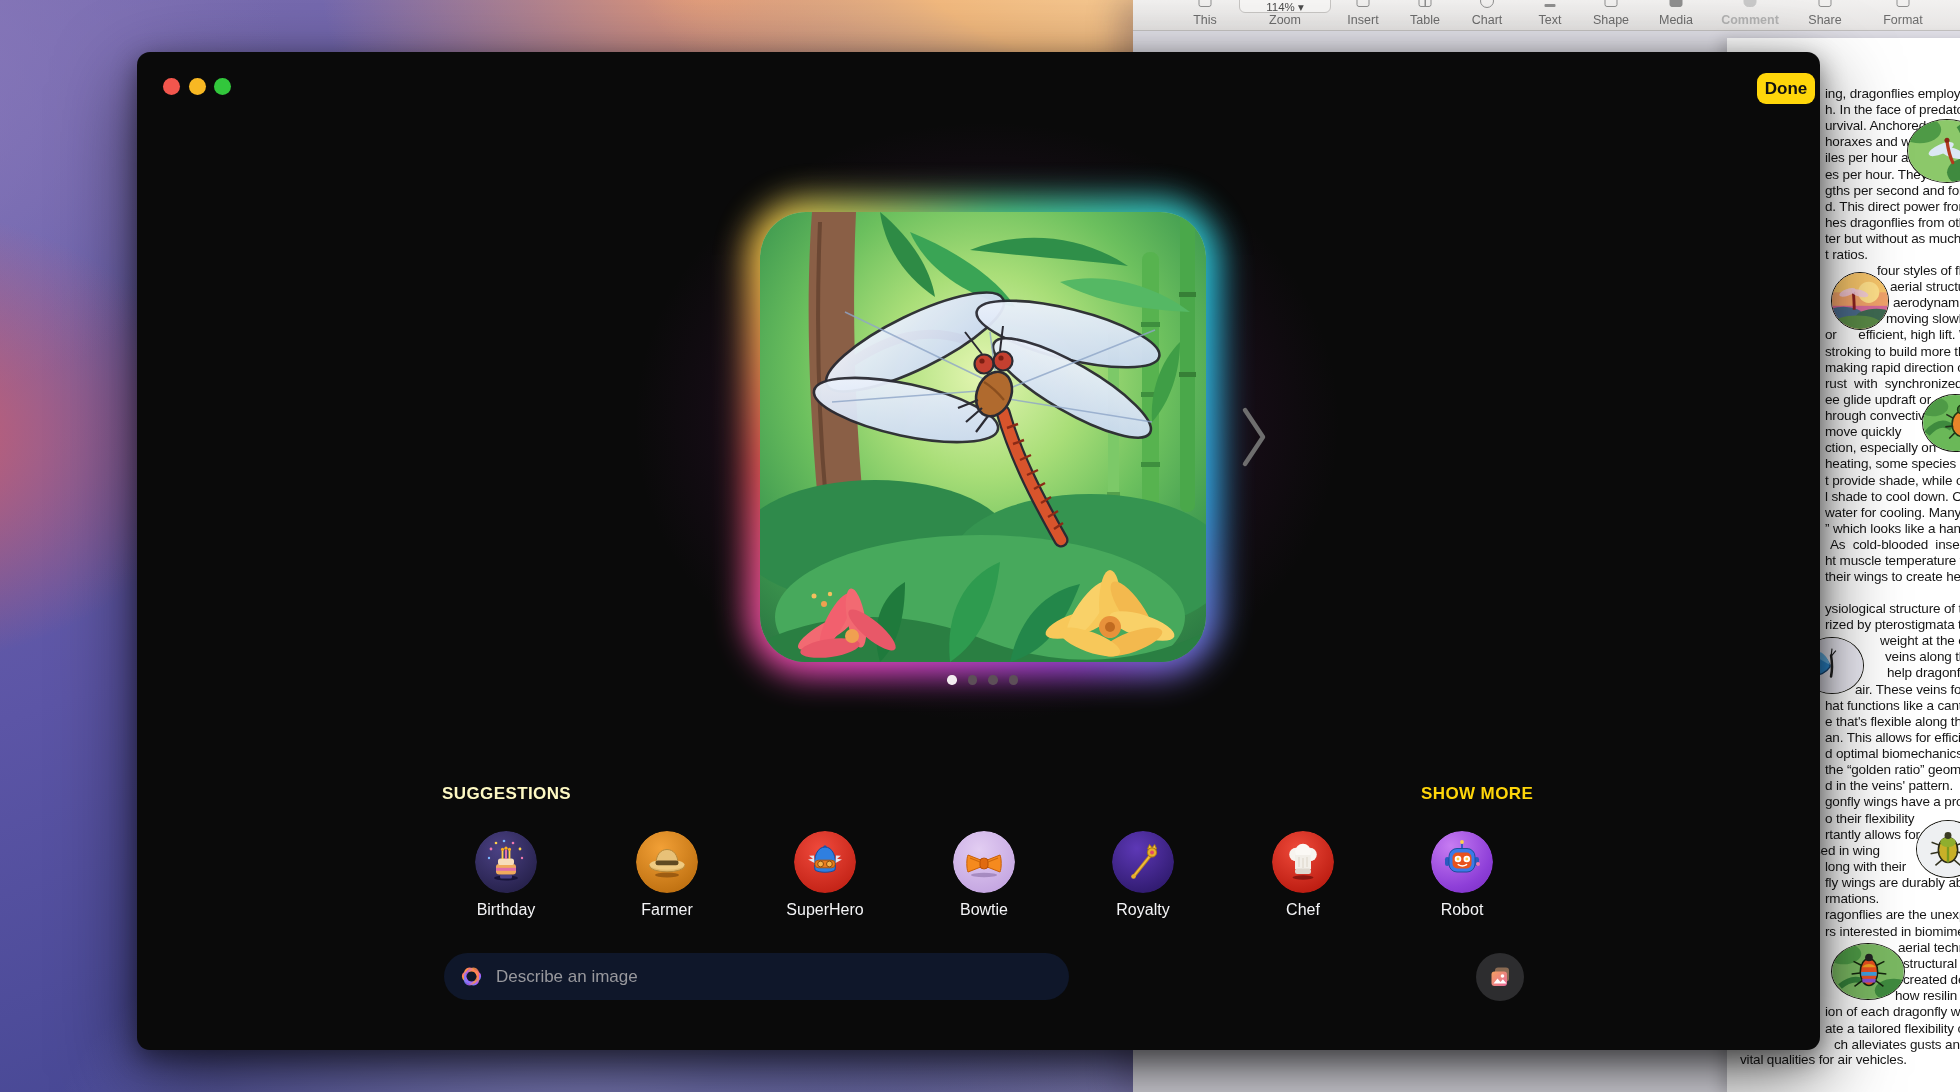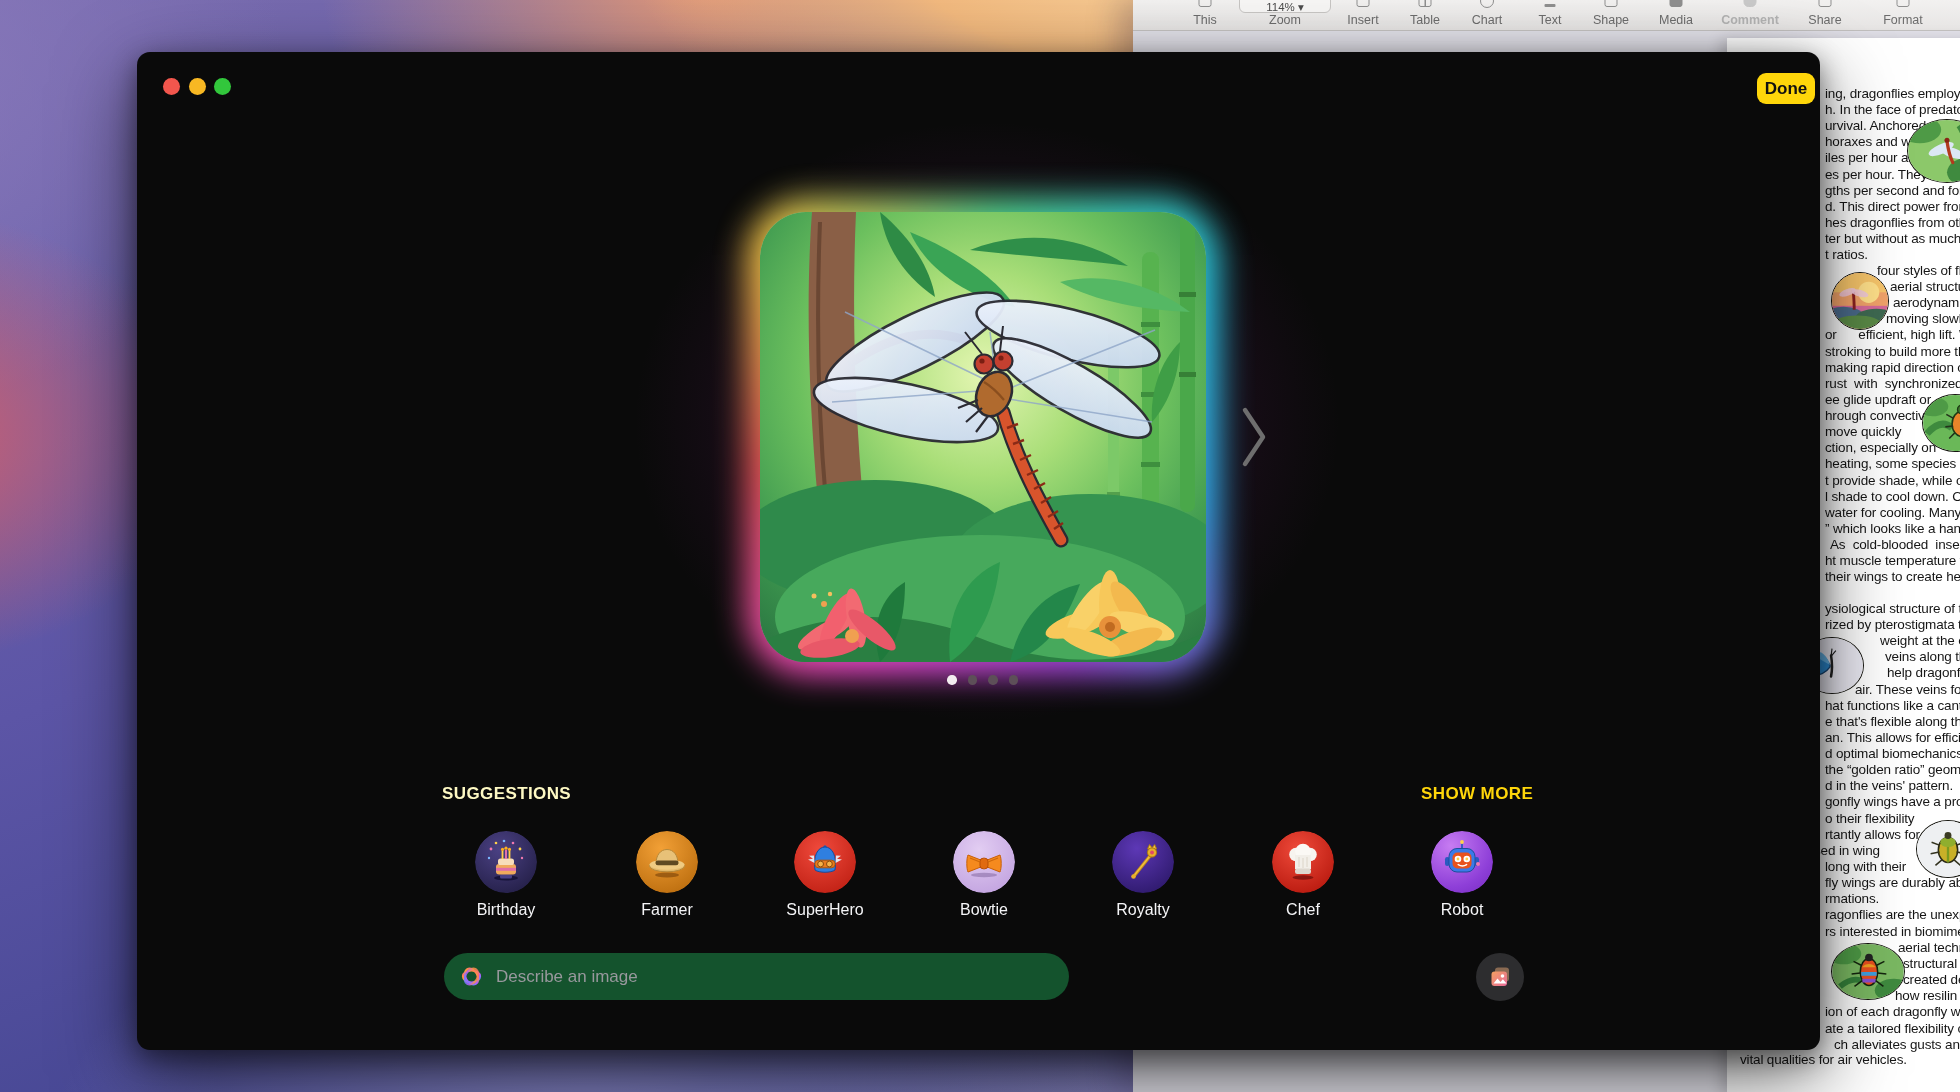--- a/index.html
+++ b/index.html
@@ -101,21 +101,21 @@
               letter-spacing:.4px; color:#ffd60a; cursor:pointer; }
 
   .sugg-item{ position:absolute; top:779px; width:62px; text-align:center; cursor:pointer; }
   .sugg-circle{ width:62px; height:62px; border-radius:50%; overflow:hidden; }
   .sugg-circle svg{ display:block; }
   .sugg-name{ position:absolute; top:70px; left:50%; transform:translateX(-50%);
               width:130px; font-size:16px; color:#f5f5f7; }
 
   .prompt-bar{
     position:absolute; left:307px; top:901px; width:625px; height:47px;
-    background:#14532d; border-radius:24px; display:flex; align-items:center; padding-left:15px;
+    background:#0f172a; border-radius:24px; display:flex; align-items:center; padding-left:15px;
   }
   .prompt-placeholder{ color:#98989d; font-size:17px; margin-left:12px; }
 
   .pill{
     position:absolute; top:901px; height:47px; background:#28282a; border-radius:24px;
     display:flex; align-items:center; padding-left:5px; cursor:pointer;
   }
   .pill-icon{ width:38px; height:38px; border-radius:50%; overflow:hidden; flex:0 0 38px; }
   .pill-texts{ margin-left:10px; display:flex; flex-direction:column; line-height:1.08; }
   .pill-kicker{ font-size:11px; letter-spacing:.8px; color:#98989f; font-weight:600; }

